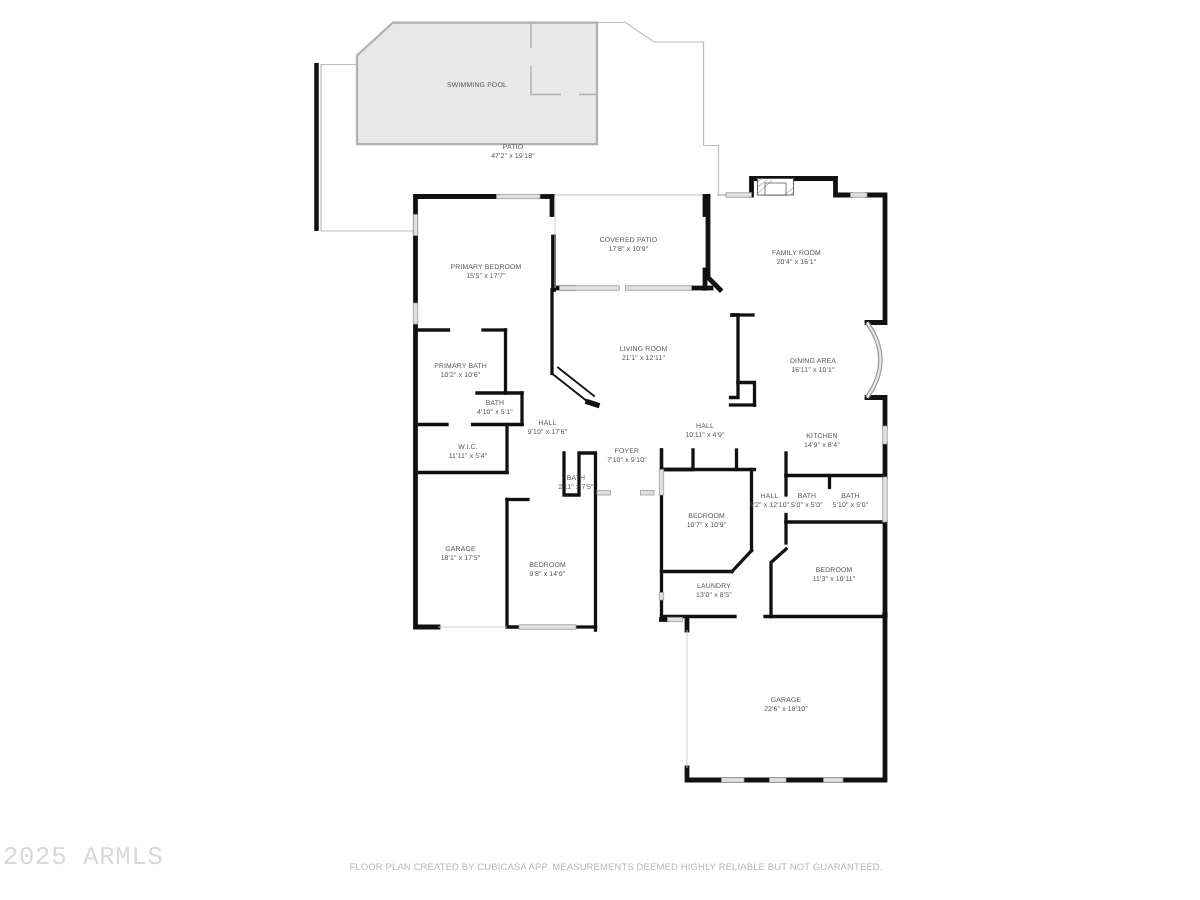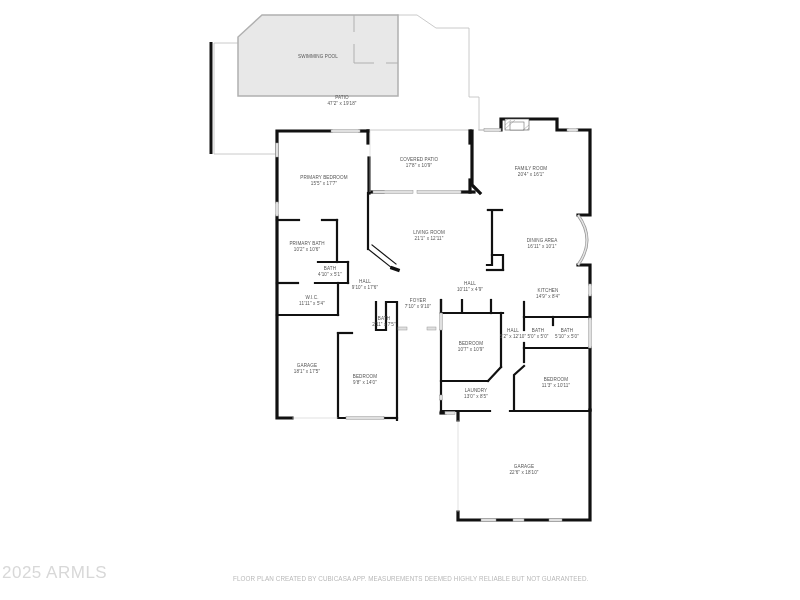--- a/index.html
+++ b/index.html
@@ -1,20 +1,20 @@
 <!DOCTYPE html>
 <html><head>
 <meta charset="utf-8">
 <style>
   html, body { margin: 0; padding: 0; background: #ffffff; }
   body { width: 800px; height: 600px; position: relative; overflow: hidden; font-family: "Liberation Sans", sans-serif; }
   #plan { position: absolute; left: 0; top: 0; width: 800px; height: 600px; }
   .room-label { position: absolute; transform: translate(-50%, -50%); text-align: center; color: #555; font-size: 4.6px; line-height: 6px; white-space: nowrap; letter-spacing: 0.1px; }
   .room-label .dim { display: block; }
-  .watermark { position: absolute; left: 2px; top: 563px; font-size: 17px; color: #d8d8d8; letter-spacing: 0.5px; font-family: Liberation Sans, sans-serif; }
+  .watermark { position: absolute; left: 2px; top: 563px; font-size: 17px; color: #d8d8d8; letter-spacing: 0.5px; font-family: Liberation Mono, monospace; }
   .disclaimer { position: absolute; left: 233px; top: 575px; font-size: 6.3px; color: #b8b8b8; letter-spacing: 0.1px; white-space: nowrap; }
 </style>
 </head>
 <body>
 
 <svg id="plan" viewBox="0 0 800 600" xmlns="http://www.w3.org/2000/svg">
 
   <g fill="none" stroke="#bdbdbd" stroke-width="0.8">
     <polyline points="238,43 214,43 214,154 276,154"></polyline>
     <polyline points="397,15 417,15 436,28 469,28 469,97 479,97 479,130 497,130"></polyline>

